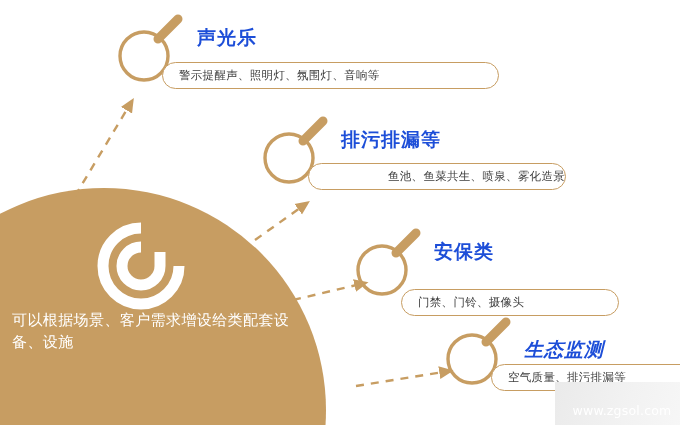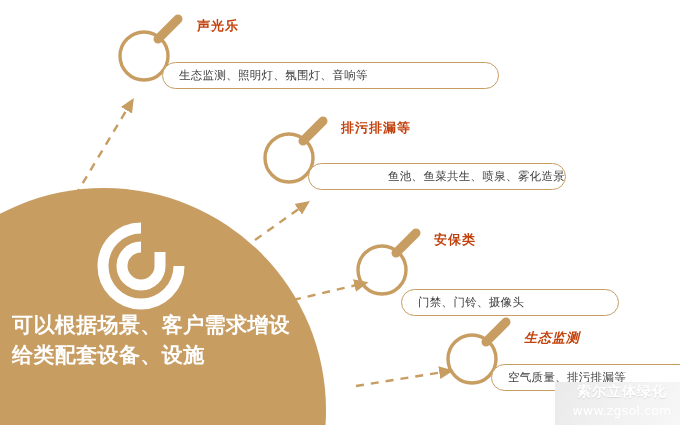--- a/index.html
+++ b/index.html
@@ -27,36 +27,37 @@
     left:97px; top:222px;
     width:88px; height:88px;
   }
 
   
   .blob-caption{
     position:absolute;
     left:12px; top:310px;
     width:285px;
     color:#ffffff;
-    font-size:21px;
-    font-weight:bold;
+    font-size:15px;
+    font-weight:normal;
     line-height:1.45;
     letter-spacing:.4px;
   }
 
   
   .item{position:absolute;}
   .mag{position:absolute;left:0;top:0;width:76px;height:76px;}
   .item-title{
     position:absolute;
-    color:#c2410c;
-    font-size:13px;
+    color:#1d4ed8;
+    font-size:19px;
     font-weight:bold;
     letter-spacing:1px;
     white-space:nowrap;
+    margin-top:8px;
   }
   .pill{
     position:absolute;
     box-sizing:border-box;
     height:27px;
     border:1.3px solid #c79d62;
     border-radius:14px;
     background:#ffffff;
     color:#3d3d3d;
     font-size:11.5px;
@@ -151,21 +152,21 @@
     <path d="M293,300 L365,283" fill="none" stroke="#c79d62" stroke-width="2.4" stroke-dasharray="8,7" marker-end="url(#ah)"></path>
     <path d="M356,386 L450,371" fill="none" stroke="#c79d62" stroke-width="2.4" stroke-dasharray="8,7" marker-end="url(#ah)"></path>
   </svg>
 
   <div class="item" id="item-1">
     <svg class="mag" viewBox="0 0 76 76">
       <line x1="48" y1="27" x2="68" y2="7" stroke="#c79d62" stroke-width="9" stroke-linecap="round"></line>
       <circle cx="34" cy="44" r="24" fill="none" stroke="#c79d62" stroke-width="3.4"></circle>
     </svg>
     <div class="item-title">声光乐</div>
-    <div class="pill">生态监测、照明灯、氛围灯、音响等</div>
+    <div class="pill">警示提醒声、照明灯、氛围灯、音响等</div>
   </div>
 
   <div class="item" id="item-2">
     <svg class="mag" viewBox="0 0 76 76">
       <line x1="48" y1="27" x2="68" y2="7" stroke="#c79d62" stroke-width="9" stroke-linecap="round"></line>
       <circle cx="34" cy="44" r="24" fill="none" stroke="#c79d62" stroke-width="3.4"></circle>
     </svg>
     <div class="item-title">排污排漏等</div>
     <div class="pill">鱼池、鱼菜共生、喷泉、雾化造景</div>
   </div>
@@ -182,17 +183,16 @@
   <div class="item" id="item-4">
     <svg class="mag" viewBox="0 0 76 76">
       <line x1="48" y1="27" x2="68" y2="7" stroke="#c79d62" stroke-width="9" stroke-linecap="round"></line>
       <circle cx="34" cy="44" r="24" fill="none" stroke="#c79d62" stroke-width="3.4"></circle>
     </svg>
     <div class="item-title">生态监测</div>
     <div class="pill">空气质量、排污排漏等</div>
   </div>
 
   <div class="wm-band">
-    <div class="wm-text">索尔立体绿化</div>
     <div class="wm-url">www.zgsol.com</div>
   </div>
 
 </div>
 
 </body></html>

